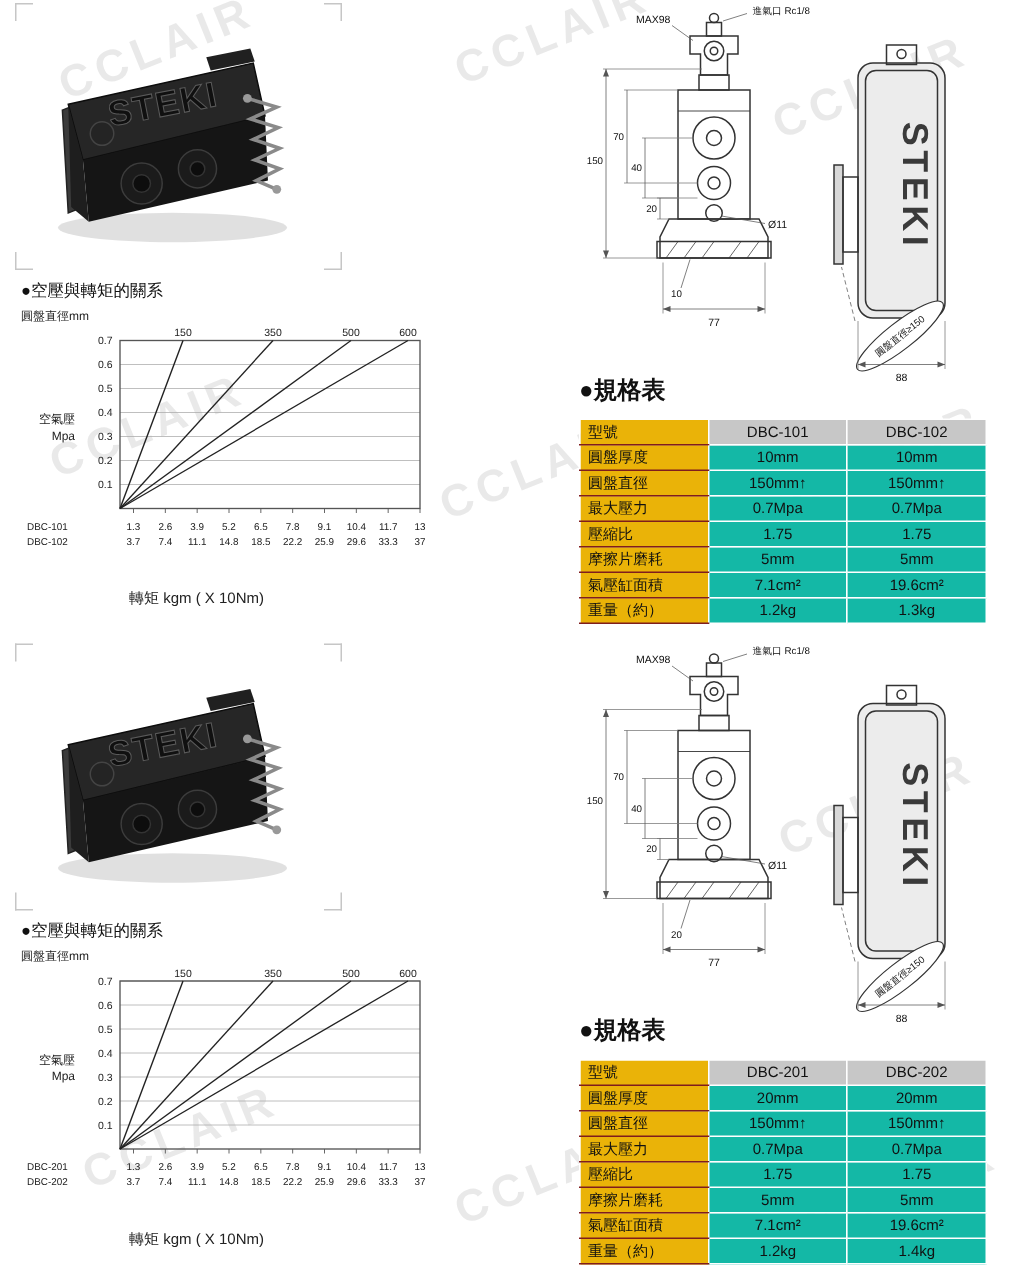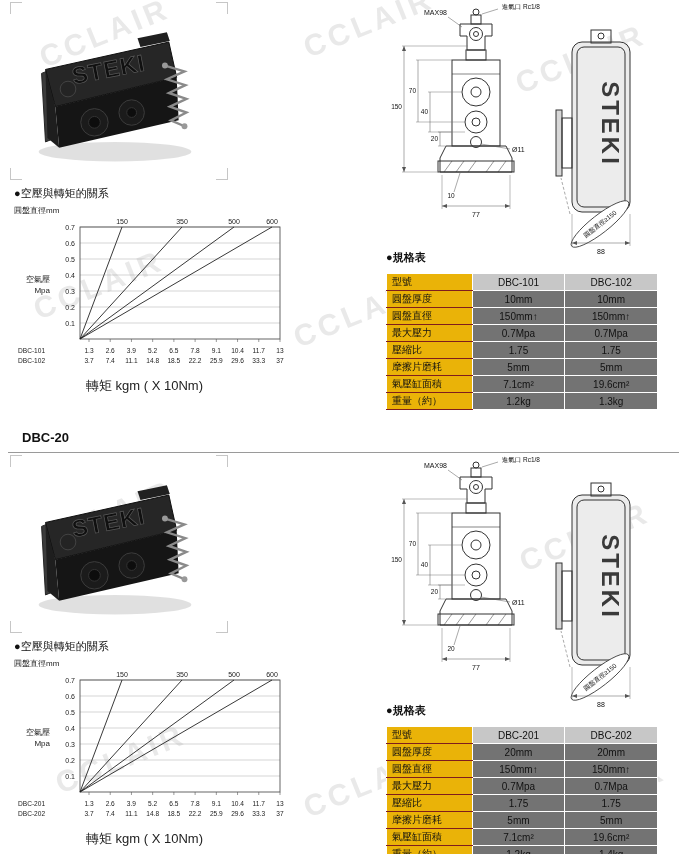--- a/index.html
+++ b/index.html
@@ -36,29 +36,29 @@
   .side-view{position:absolute;left:542px;top:16px;width:112px;height:240px}
 
   
   .chart-block{position:absolute;left:14px;top:186px;width:304px;height:214px}
   .chart-title{font-size:11px;font-weight:normal}
   .chart-topnote{position:absolute;left:0;top:19px;font-size:8px;color:#222}
   .chart-ylabel{position:absolute;left:0;top:88px;width:36px;text-align:right;
       font-size:8px;line-height:11px;color:#222}
   .chart-ylabel span{display:block}
   .torque-chart{position:absolute;left:0;top:31px;width:290px;height:160px}
-  .chart-xlabel{position:absolute;left:72px;top:191px;font-size:13px;color:#222}
+  .chart-xlabel{position:absolute;left:72px;top:206px;font-size:10px;color:#222}
 
   
   .table-block{position:absolute;left:386px;top:250px;width:274px}
-  .table-title{font-size:11px;font-weight:bold;margin-bottom:8px}
+  .table-title{font-size:16px;font-weight:bold;margin-bottom:8px}
   .spec-table{border-collapse:collapse;width:272px;font-size:10px;border-bottom:1px solid #b5b5b5}
   .spec-table td{height:16px;padding:1px 5px;border:1px solid #fff}
   .spec-table .lbl{width:86px;text-align:left;background:#eab308;border-bottom:1px solid #7f1d1d}
-  .spec-table .val{width:93px;text-align:center;background:#737373}
+  .spec-table .val{width:93px;text-align:center;background:#14b8a6}
   .spec-table .hdr .val{background:#c7c7c7}
 
   svg text{font-family:"Liberation Sans",sans-serif}
 </style>
 </head>
 <body>
 
 <div id="page">
   <div class="wm wm1">CCLAIR</div>
   <div class="wm wm2">CCLAIR</div>
@@ -298,21 +298,20 @@
                   <td class="val">1.3kg</td>
                 </tr>
               </tbody>
         </table>
       </div>
 
     </div>
   </section>
 
   <section class="sheet-section">
-    <div class="section-heading hide-if-empty">DBC-20</div>
     <div class="section-body">
 
       <div class="cm tl"></div>
       <div class="cm tr"></div>
       <div class="cm bl"></div>
       <div class="cm br"></div>
 
       <svg class="photo" viewBox="0 0 190 160">
         <ellipse cx="95" cy="142" rx="78" ry="10" fill="rgba(0,0,0,0.12)"></ellipse>
         <polygon points="20,62 30,58 34,128 24,132" fill="#3b3b3b" stroke="#222"></polygon>

